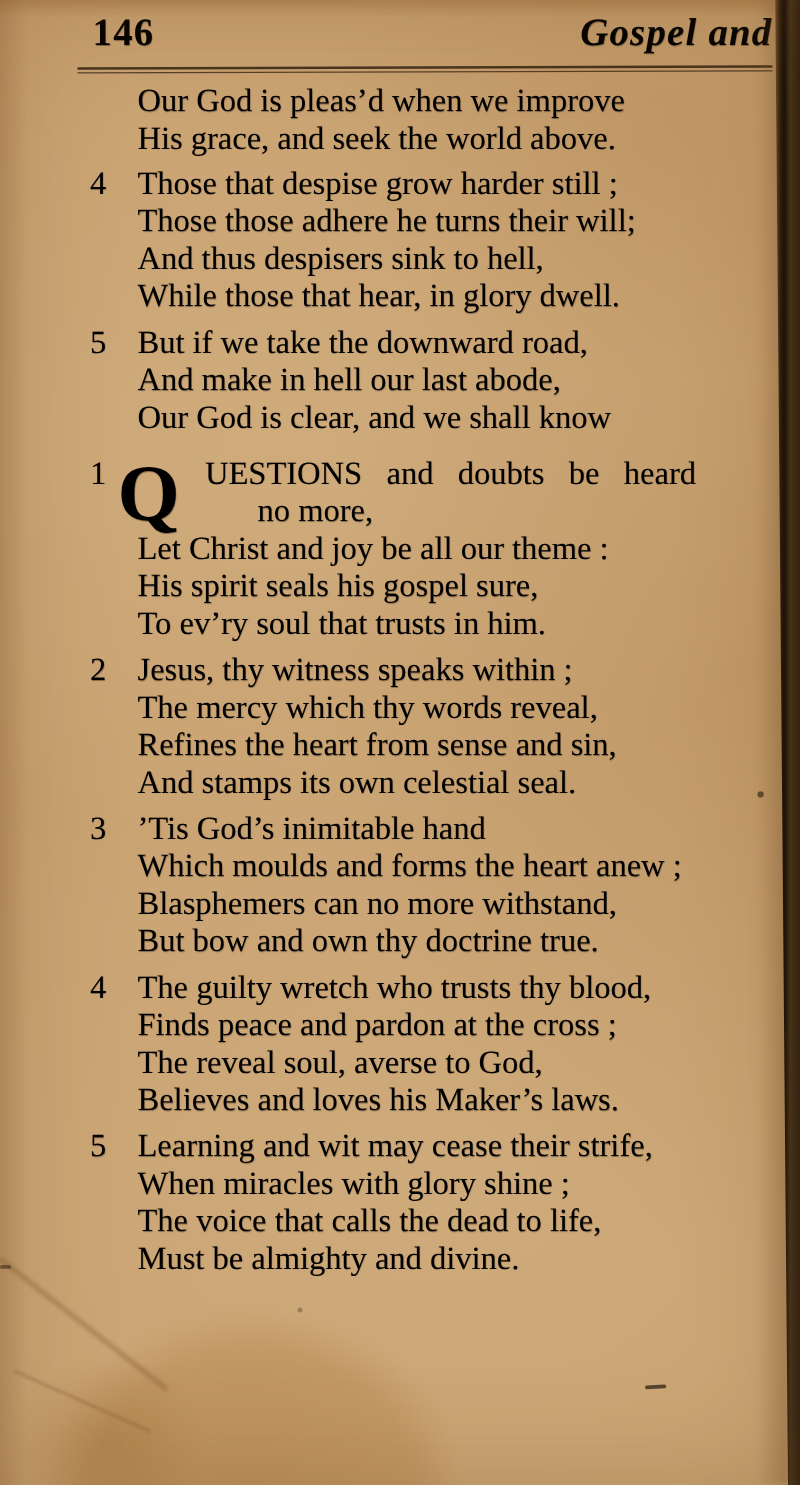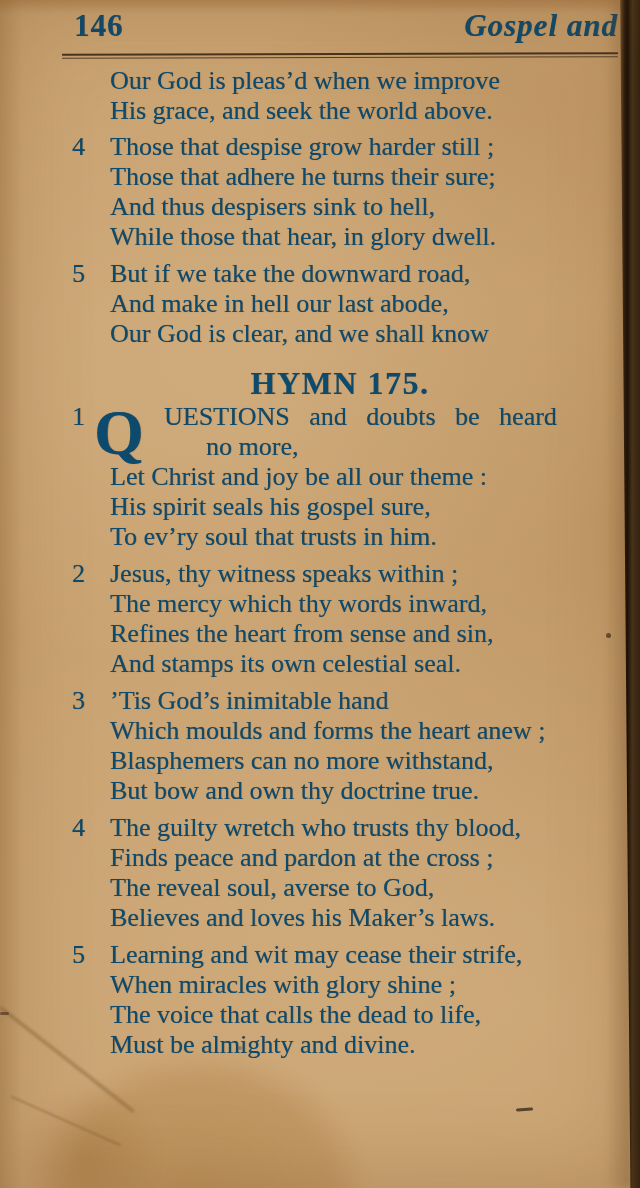--- a/index.html
+++ b/index.html
@@ -63,21 +63,21 @@
   }
   .mark { position: absolute; background: #3a2a1a; pointer-events: none; }
   .mark-dash { left: 516px; top: 1108px; width: 17px; height: 3px; transform: rotate(-4deg); border-radius: 2px; opacity: 0.8; }
   .mark-dot { left: 606px; top: 633px; width: 5px; height: 5px; border-radius: 50%; opacity: 0.7; }
   .mark-tick { left: 0px; top: 1012px; width: 9px; height: 3px; opacity: 0.6; border-radius: 2px; }
   .mark-speck { left: 238px; top: 1046px; width: 4px; height: 4px; border-radius: 50%; opacity: 0.35; }
 
   
   .content {
     position: absolute; left: 62px; top: 6px; width: 556px;
-    color: #0c4a6e;
+    color: #000000;
     text-shadow: 0.4px 0.4px 0.7px rgba(47,33,20,0.45);
   }
   .header { position: relative; height: 42px; }
   .page-number {
     position: absolute; left: 12px; top: 2px;
     font-size: 31px; font-weight: bold; letter-spacing: 1px;
   }
   .running-title {
     text-align: right; font-size: 31px; font-weight: bold; font-style: italic;
     letter-spacing: 1px; padding-top: 2px;
@@ -130,52 +130,51 @@
 
   <section>
     <div class="stanza">
       <div class="line">Our God is pleas’d when we improve</div>
       <div class="line">His grace, and seek the world above.</div>
     </div>
 
     <div class="verse">
       <span class="vnum">4</span>
       <div class="line">Those that despise grow harder still ;</div>
-      <div class="line">Those that adhere he turns their sure;</div>
+      <div class="line">Those those adhere he turns their will;</div>
       <div class="line">And thus despisers sink to hell,</div>
       <div class="line">While those that hear, in glory dwell.</div>
     </div>
 
     <div class="verse">
       <span class="vnum">5</span>
       <div class="line">But if we take the downward road,</div>
       <div class="line">And make in hell our last abode,</div>
       <div class="line">Our God is clear, and we shall know</div>
     </div>
   </section>
 
   <section>
     <div class="hymn-head">
-      <span>HYMN 175.</span>
     </div>
 
     <div class="verse verse-drop">
       <span class="vnum">1</span>
       <span class="dropcap">Q</span>
       <div class="line l1">UESTIONS and doubts be heard</div>
       <div class="line l2">no more,</div>
       <div class="line">Let Christ and joy be all our theme :</div>
       <div class="line">His spirit seals his gospel sure,</div>
       <div class="line">To ev’ry soul that trusts in him.</div>
     </div>
 
     <div class="verse">
       <span class="vnum">2</span>
       <div class="line">Jesus, thy witness speaks within ;</div>
-      <div class="line">The mercy which thy words inward,</div>
+      <div class="line">The mercy which thy words reveal,</div>
       <div class="line">Refines the heart from sense and sin,</div>
       <div class="line">And stamps its own celestial seal.</div>
     </div>
 
     <div class="verse">
       <span class="vnum">3</span>
       <div class="line">’Tis God’s inimitable hand</div>
       <div class="line">Which moulds and forms the heart anew ;</div>
       <div class="line">Blasphemers can no more withstand,</div>
       <div class="line">But bow and own thy doctrine true.</div>

